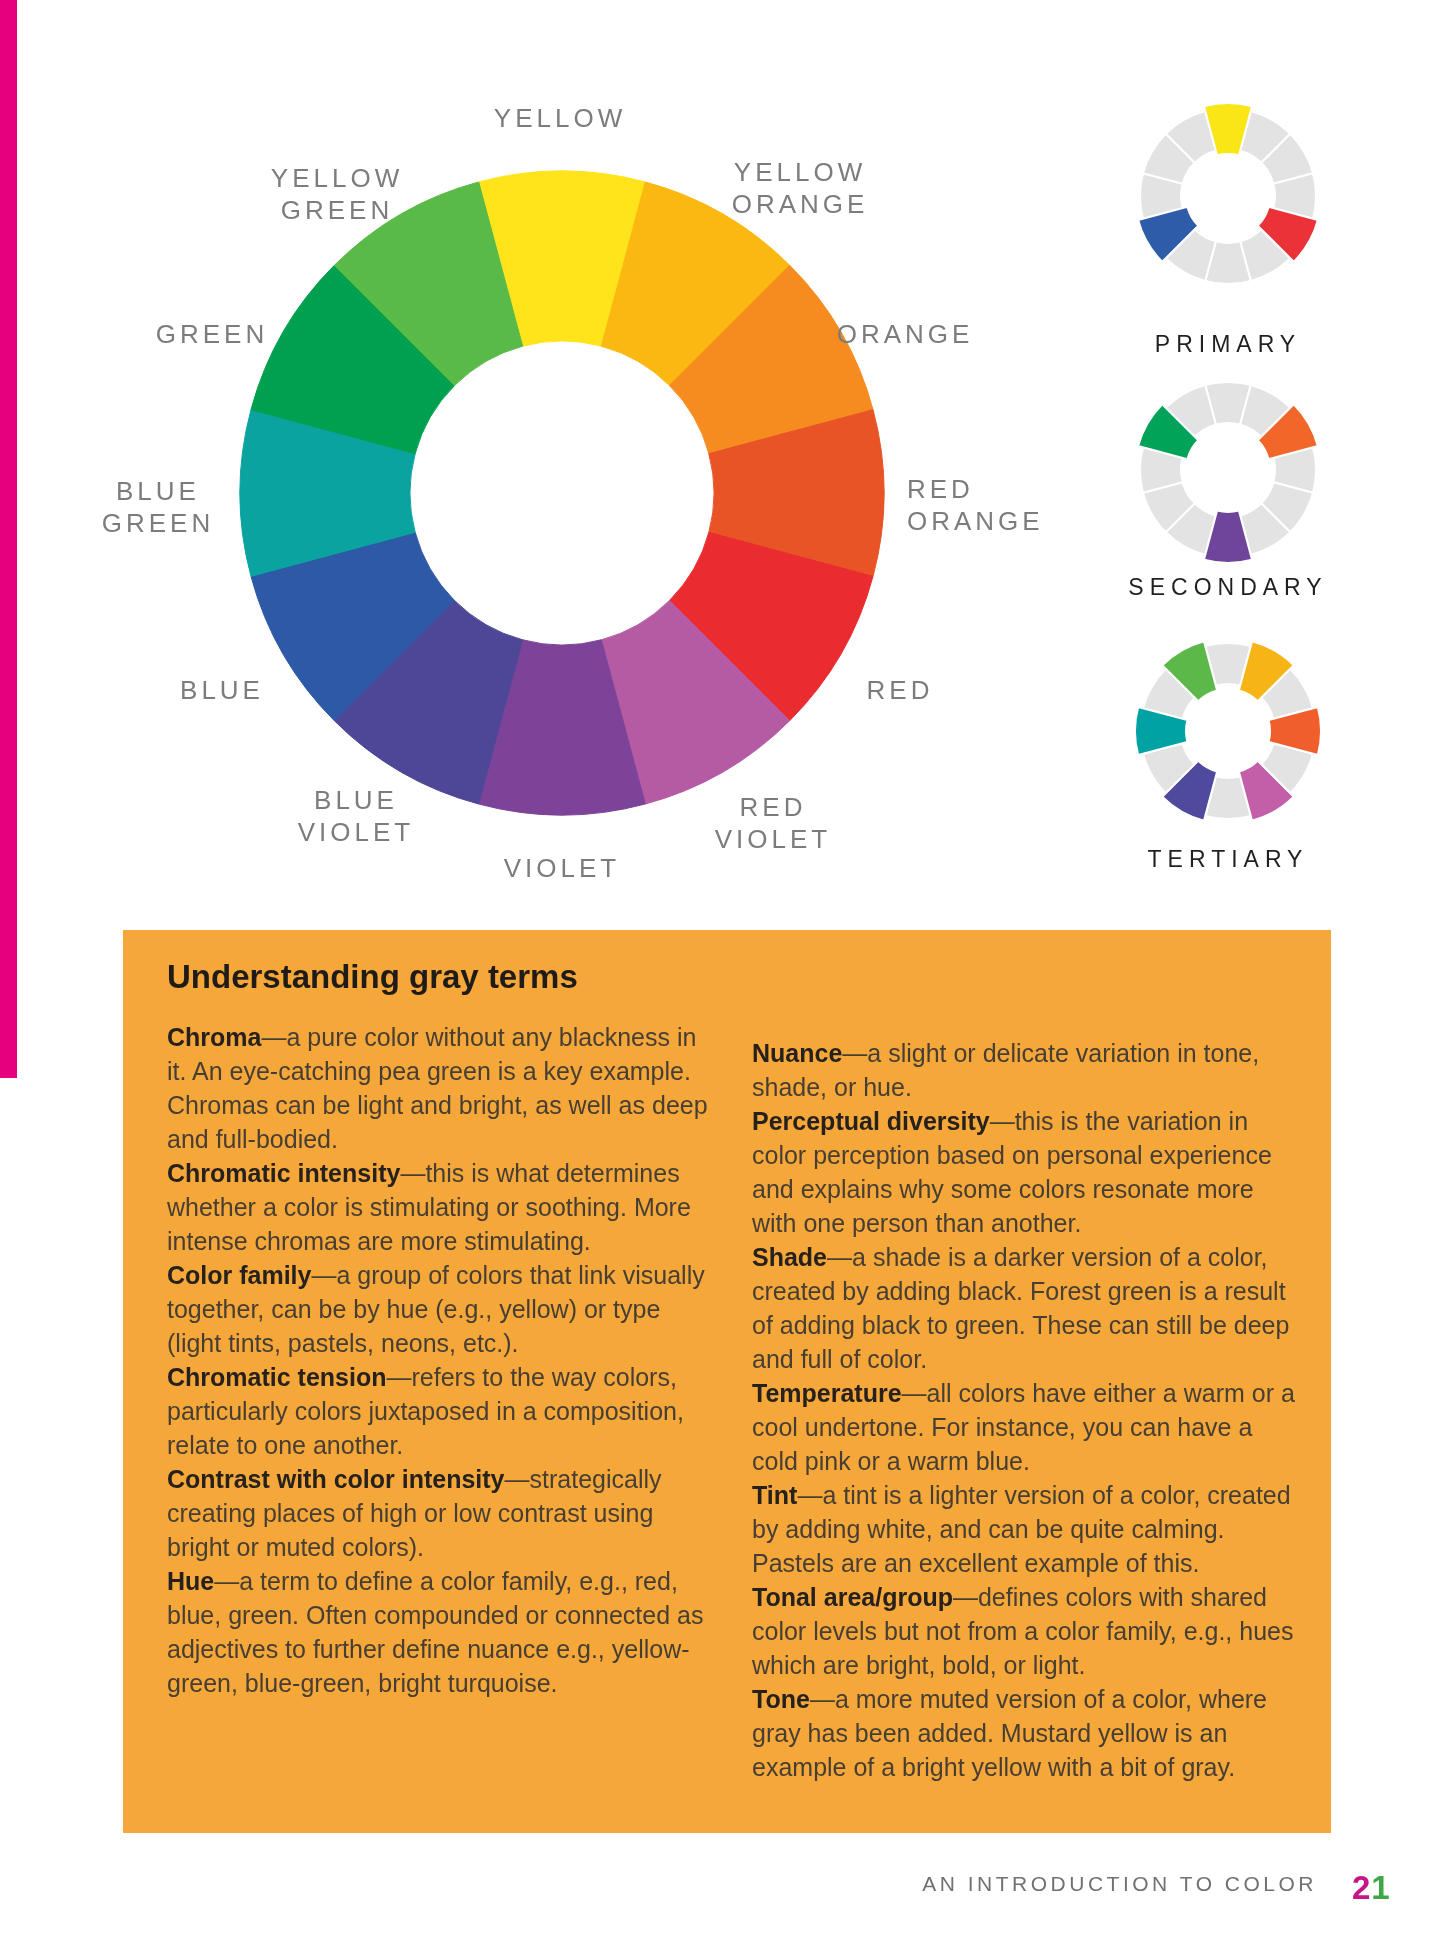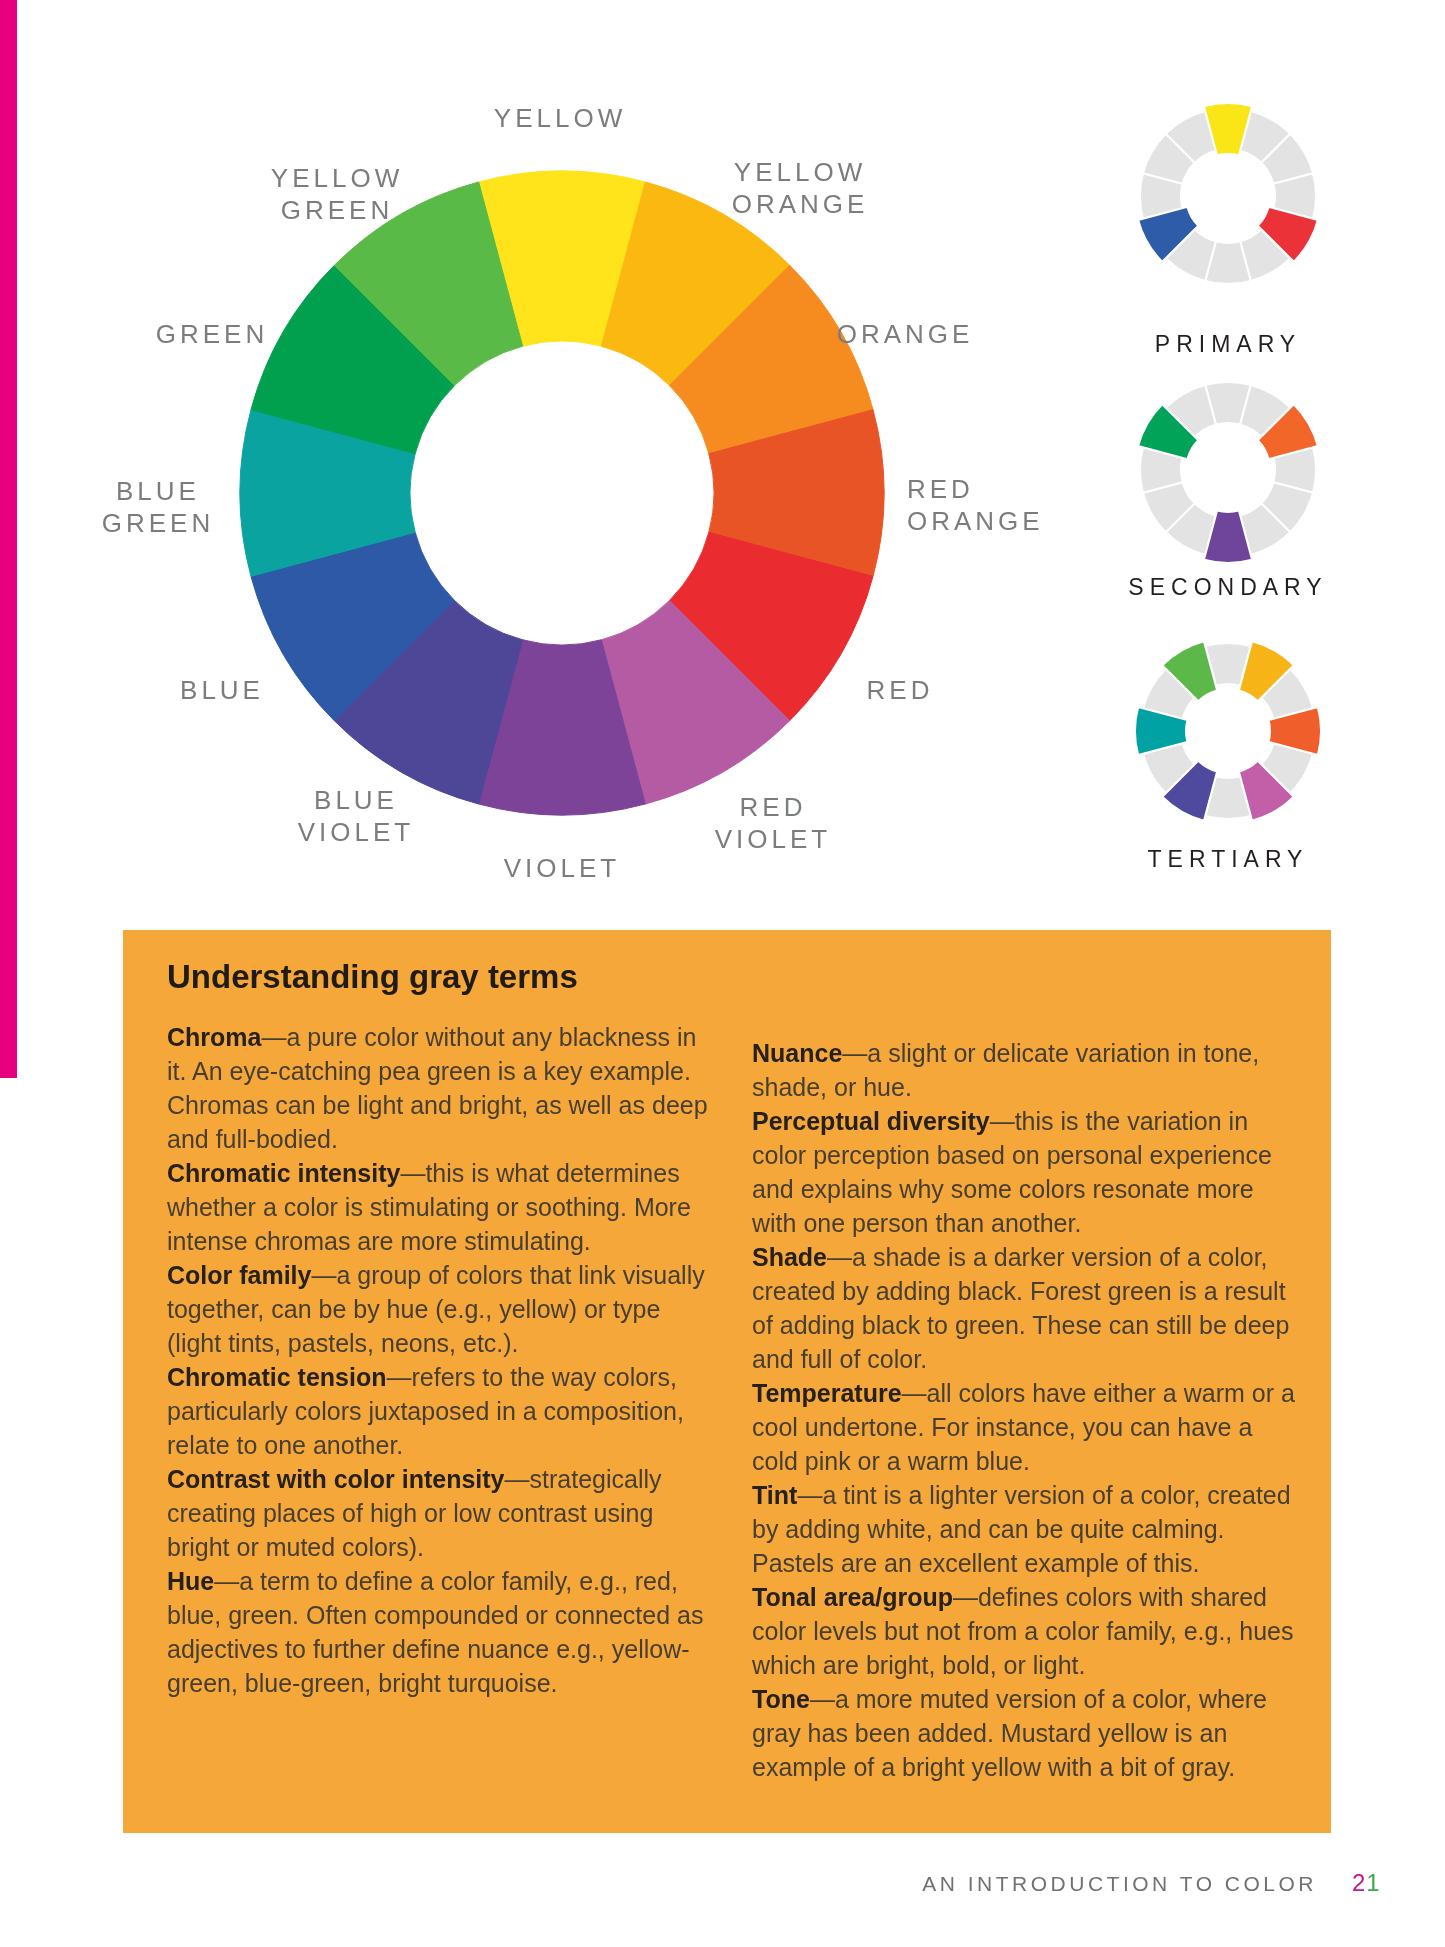--- a/index.html
+++ b/index.html
@@ -35,21 +35,21 @@
   #col-right{left:629px;top:74px;width:548px;margin-top:32px;}
   .def{margin:0;}
   .def b{color:#26211d;font-weight:700;}
   
   #footer-title{
     position:absolute;top:1872px;right:128px;
     color:#707174;font-size:21px;letter-spacing:3.5px;white-space:nowrap;
   }
   #page-number{
     position:absolute;top:1869px;left:1352px;
-    font-size:24px;font-weight:400;letter-spacing:1px;white-space:nowrap;
+    font-size:33px;font-weight:700;letter-spacing:1px;white-space:nowrap;
   }
 </style>
 </head>
 <body>
 
 <div id="page">
 
   <div id="accent-stripe" style="background: rgb(230, 0, 126);"></div>
 
   <svg id="wheel-svg" width="1445" height="1947" viewBox="0 0 1445 1947">

